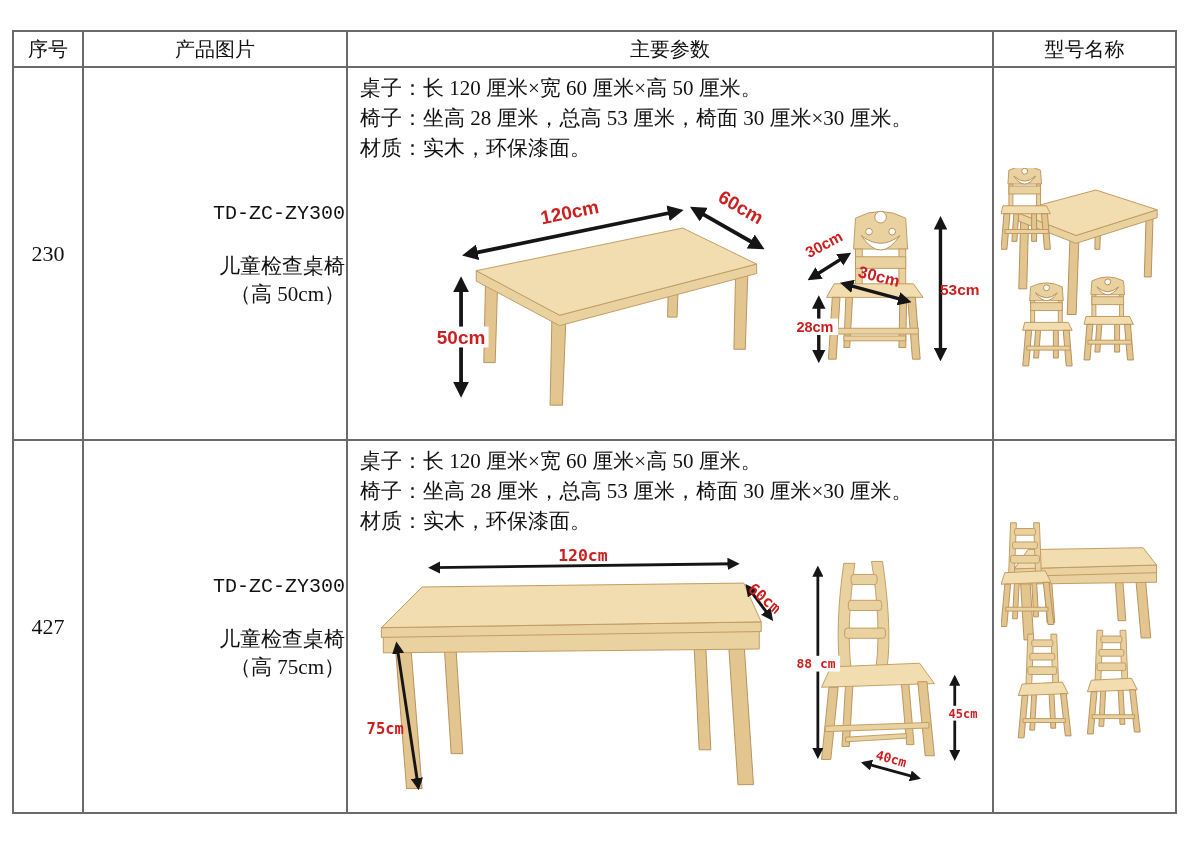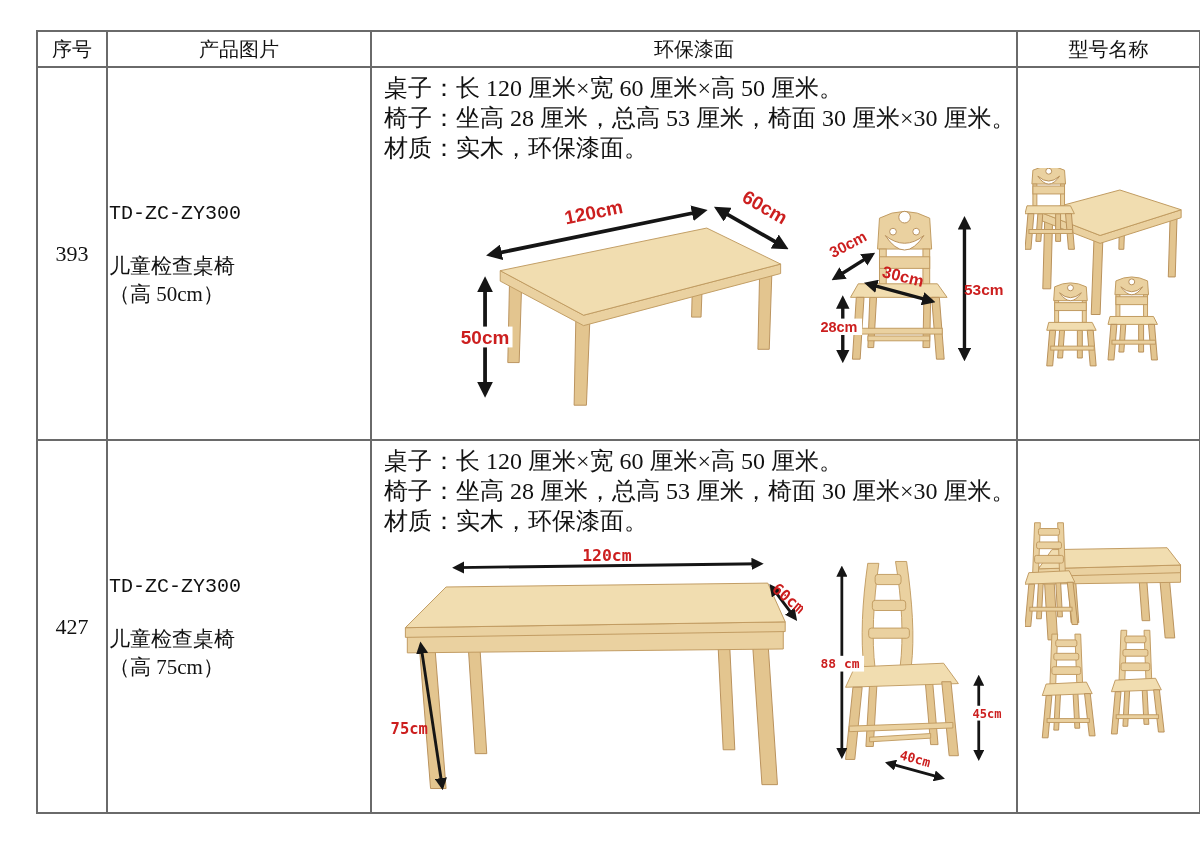--- a/index.html
+++ b/index.html
@@ -1,36 +1,36 @@
 <!DOCTYPE html>
 <html><head>
 <meta charset="utf-8">
 <style>
   html,body{margin:0;padding:0;}
   body{
     width:1200px;height:849px;background:#ffffff;position:relative;overflow:hidden;
     font-family:"Liberation Serif","DejaVu Serif",serif;color:#111;
   }
   .spec-table{
-    position:absolute;left:36px;top:30px;
+    position:absolute;left:12px;top:30px;
     border-collapse:collapse;table-layout:fixed;width:1163px;
   }
   .spec-table th,.spec-table td{
     border:2px solid #6a6a6a;background:#fff;overflow:hidden;
   }
   .spec-table th{
     font-weight:normal;font-size:20px;height:30px;text-align:center;padding:2px 0;
   }
   tr.row-a{height:373px;}
   tr.row-b{height:365px;}
   td.serial-cell{text-align:center;font-size:22px;vertical-align:middle;}
-  td.model-cell{text-align:left;font-size:21px;vertical-align:middle;line-height:28px;}
+  td.model-cell{text-align:right;font-size:21px;vertical-align:middle;line-height:28px;}
   .model-code{margin-bottom:24px;font-family:"Liberation Mono","DejaVu Sans Mono",monospace;font-size:20px;}
   td.params-cell{vertical-align:top;padding:5px 6px 0 12px;}
-  .param-line{font-size:24px;line-height:30px;white-space:nowrap;}
+  .param-line{font-size:21px;line-height:30px;white-space:nowrap;}
   .diagrams{display:flex;align-items:flex-start;}
   .diagrams.set-a{padding-left:48px;margin-top:8px;justify-content:space-between;padding-right:4px;}
   .diagrams.set-b{padding-left:2px;margin-top:10px;justify-content:space-between;padding-right:2px;}
   .chair-a{margin-top:22px;}
   .table-b{margin-top:2px;}
   td.photo-cell{vertical-align:top;text-align:center;}
   td.photo-cell.p1{padding-top:100px;}
   td.photo-cell.p2{padding-top:80px;}
   
   .wtop{fill:#f1ddb0;stroke:#c09a60;stroke-width:1;}
@@ -50,28 +50,28 @@
   <colgroup>
     <col style="width:70px">
       <col style="width:264px">
       <col style="width:646px">
       <col style="width:183px">
   </colgroup>
   <thead>
     <tr>
       <th>序号</th>
       <th>产品图片</th>
-      <th>环保漆面</th>
+      <th>主要参数</th>
       <th>型号名称</th>
     </tr>
   </thead>
   <tbody>
 
     <tr class="row-a">
-      <td class="serial-cell">393</td>
+      <td class="serial-cell">230</td>
       <td class="model-cell">
         <div class="model-code">TD-ZC-ZY300</div>
         <div class="model-name">儿童检查桌椅</div>
         <div class="model-spec">（高 50cm）</div>
       </td>
       <td class="params-cell">
         <div class="param-line">桌子：长 120 厘米×宽 60 厘米×高 50 厘米。</div>
         <div class="param-line">椅子：坐高 28 厘米，总高 53 厘米，椅面 30 厘米×30 厘米。</div>
         <div class="param-line">材质：实木，环保漆面。</div>
         <div class="diagrams set-a">

